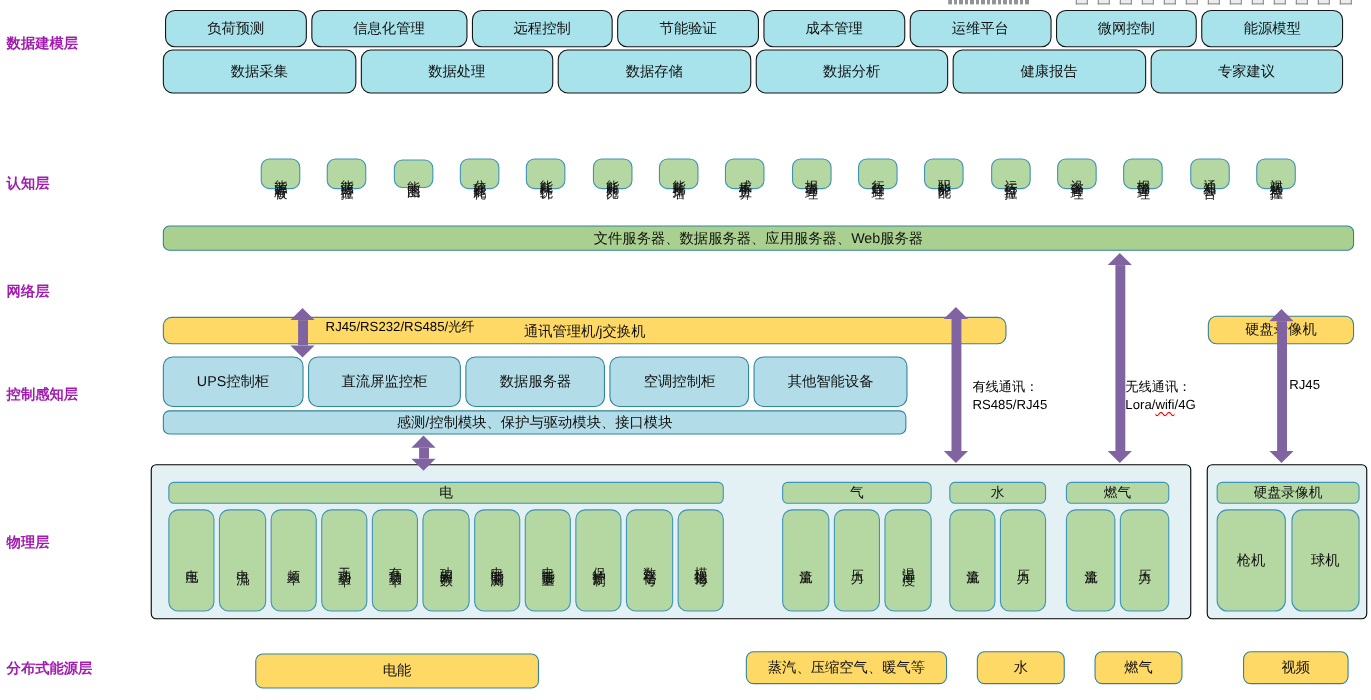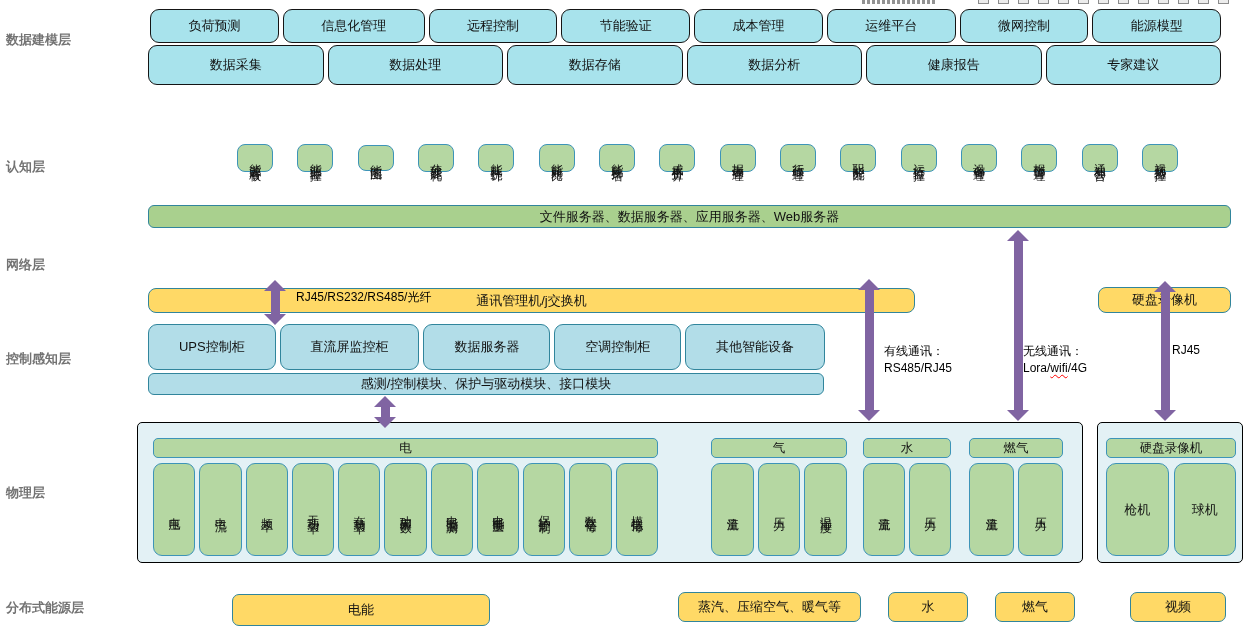--- a/index.html
+++ b/index.html
@@ -1,20 +1,20 @@
 <!DOCTYPE html>
 <html style="--cyan: #a8e3ec; --cyan2: #b2dde8; --green: #b5d7a2; --green-bar: #a9d08e; --yellow: #ffd966; --purple: #8064a2; --teal-border: #31859c; --blue-border: #3d94b8; --container-fill: #e3f1f5;"><head>
 <meta charset="utf-8">
 <style>
   html,body{margin:0;padding:0;background:#fff;}
   .stage{
     position:relative;width:1246px;height:636px;background:#fff;overflow:hidden;
     font-family:"Liberation Sans","DejaVu Sans",sans-serif;color:#111;
   }
-  .layer-label{position:absolute;font-weight:bold;font-size:13px;color:#737373;white-space:nowrap;}
+  .layer-label{position:absolute;font-weight:bold;font-size:13px;color:#a21caf;white-space:nowrap;}
   .row{position:absolute;display:flex;gap:4px;}
   .cyanbox{
     flex:1 1 auto;background:var(--cyan);border:1.6px solid #151515;border-radius:9px;
     display:flex;align-items:center;justify-content:center;font-size:13px;white-space:nowrap;padding:12px 6px;
   }
   .vbox{
     background:var(--green);border:1.6px solid var(--blue-border);border-radius:8px;
     display:flex;align-items:center;justify-content:center;width:36px;padding:9px 0;box-sizing:border-box;
   }
   .vtext{writing-mode:vertical-rl;text-orientation:upright;font-size:12px;letter-spacing:2px;line-height:1.05;}

